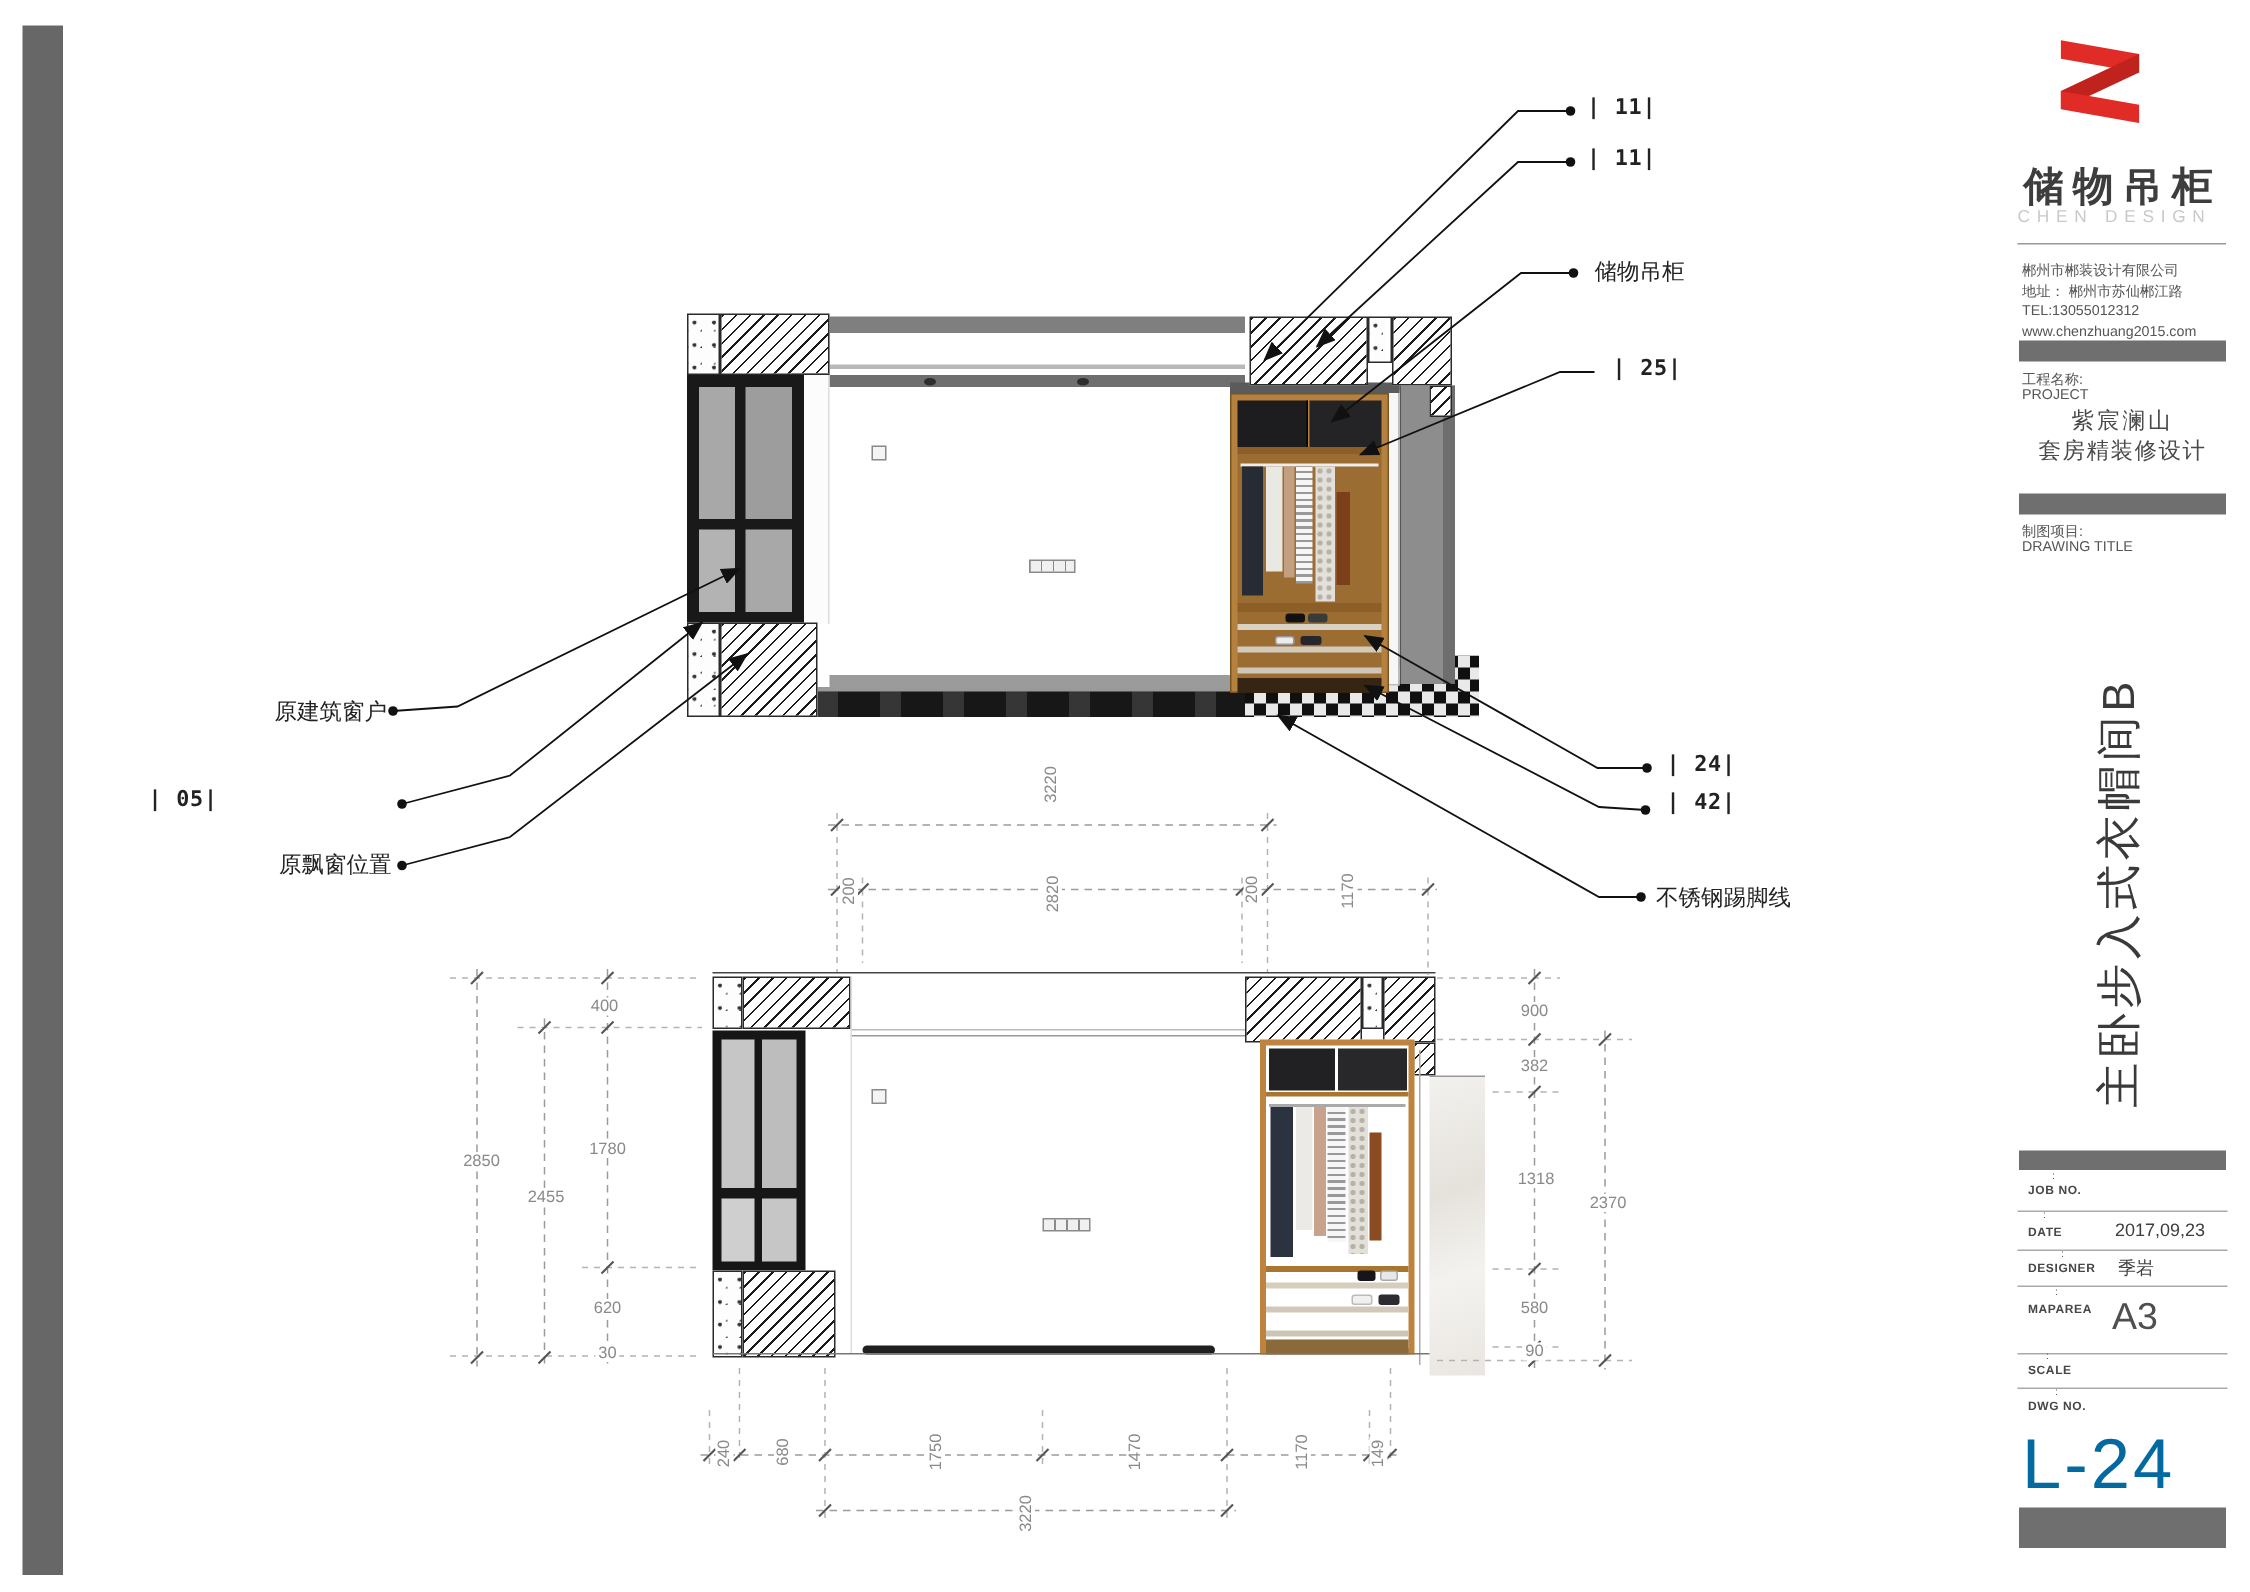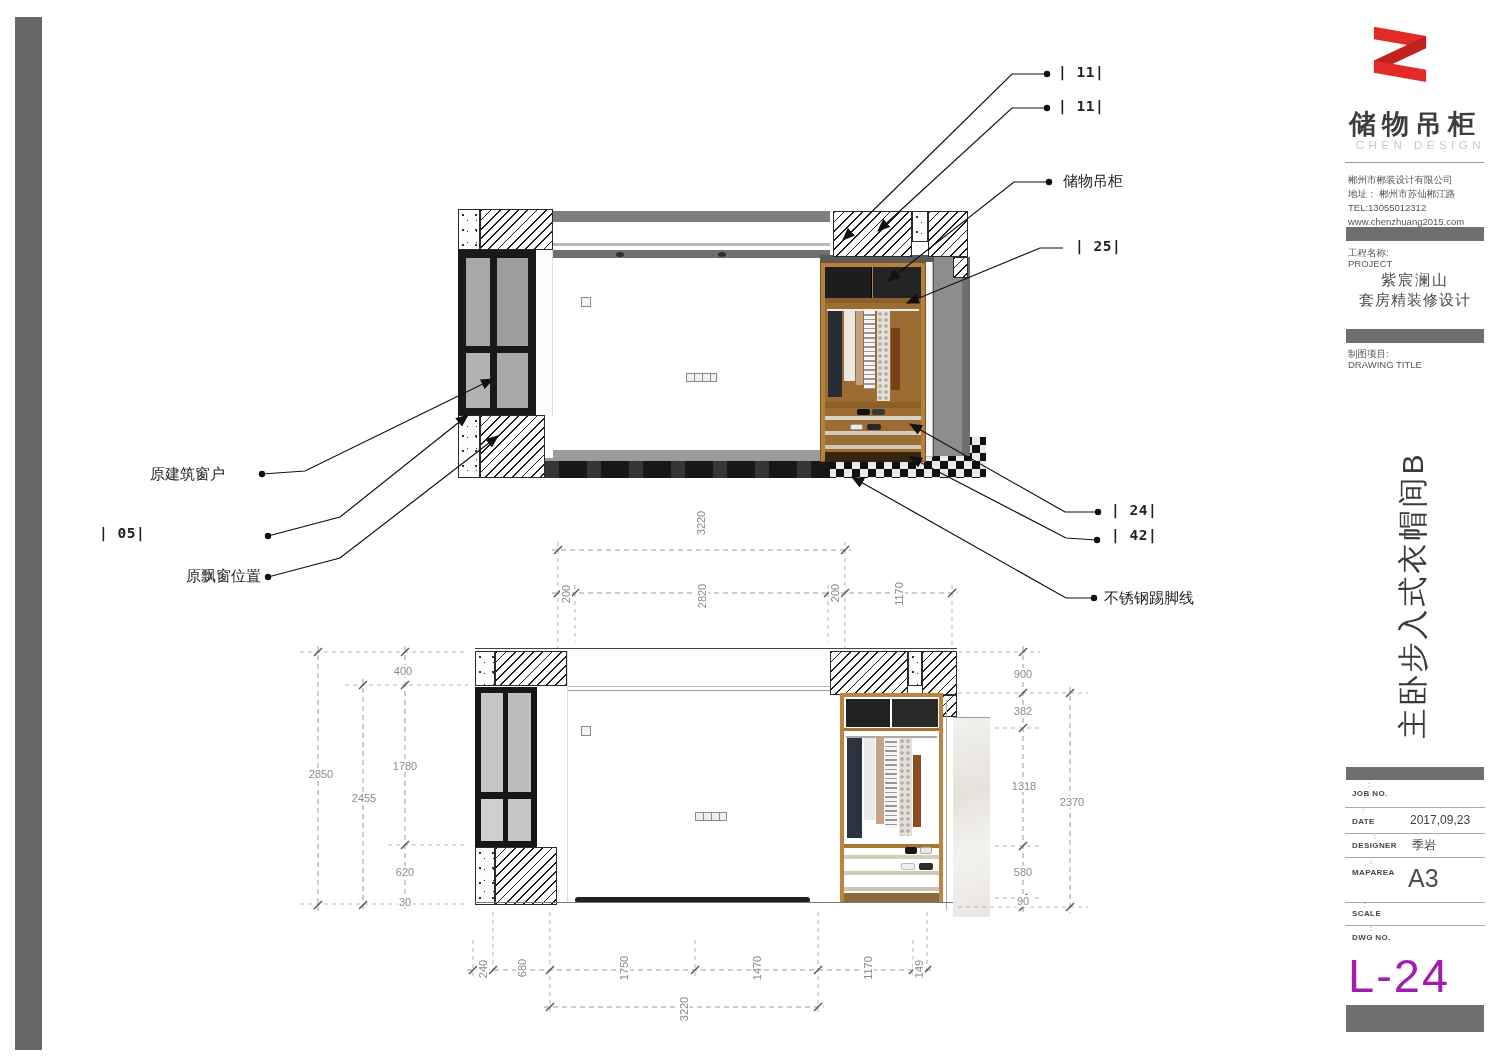--- a/index.html
+++ b/index.html
@@ -236,21 +236,21 @@
   </g>
 </svg>
 
 <div class="co mono" style="left:1058px;top:64px">| 11|</div>
 <div class="co mono" style="left:1058px;top:98px">| 11|</div>
 <div class="co" style="left:1063px;top:172px">储物吊柜</div>
 <div class="co mono" style="left:1075px;top:238px">| 25|</div>
 <div class="co mono" style="left:1111px;top:502px">| 24|</div>
 <div class="co mono" style="left:1111px;top:527px">| 42|</div>
 <div class="co" style="left:1104px;top:589px">不锈钢踢脚线</div>
-<div class="co" style="left:150px;top:465px;width:108px;text-align:left">原建筑窗户</div>
+<div class="co" style="left:150px;top:465px;width:108px;text-align:right">原建筑窗户</div>
 <div class="co mono" style="left:99px;top:525px">| 05|</div>
 <div class="co" style="left:153px;top:567px;width:108px;text-align:right">原飘窗位置</div>
 
 <div class="dim dimr" style="left:701px;top:523px">3220</div>
 <div class="dim dimr" style="left:566px;top:594px">200</div>
 <div class="dim dimr" style="left:702px;top:596px">2820</div>
 <div class="dim dimr" style="left:835px;top:593px">200</div>
 <div class="dim dimr" style="left:899px;top:594px">1170</div>
 <div class="dim" style="left:403px;top:671px">400</div>
 <div class="dim" style="left:321px;top:774px">2850</div>
@@ -272,21 +272,21 @@
 <div class="dim dimr" style="left:919px;top:969px">149</div>
 <div class="dim dimr" style="left:684px;top:1009px">3220</div>
 
 <div>
   <svg class="abs" style="left:1354px;top:6px" width="92" height="100" viewBox="0 0 120 100">
     <polygon points="26,12 94,24 94,40 26,28" fill="#e12b26"></polygon>
     <polygon points="94,24 94,40 26,72 26,56" fill="#c0221e"></polygon>
     <polygon points="26,56 26,72 94,84 94,68" fill="#e12b26"></polygon>
   </svg>
   <div class="abs" style="left:1345px;top:106px;width:140px;text-align:center;font-size:27px;font-weight:700;color:#3d3d3d;letter-spacing:6px">储物吊柜</div>
-  <div class="abs" style="left:1345px;top:139px;width:140px;text-align:right;font-size:11.5px;color:#c9c9c9;letter-spacing:4.5px">CHEN DESIGN</div>
+  <div class="abs" style="left:1345px;top:139px;width:140px;text-align:left;font-size:11.5px;color:#c9c9c9;letter-spacing:4.5px">CHEN DESIGN</div>
   <div class="abs" style="left:1345px;top:162px;width:139px;height:1px;background:#999"></div>
   <div class="tb" style="left:1348px;top:174px">郴州市郴装设计有限公司</div>
   <div class="tb" style="left:1348px;top:188px">地址： 郴州市苏仙郴江路</div>
   <div class="tb" style="left:1348px;top:202px">TEL:13055012312</div>
   <div class="tb" style="left:1348px;top:216px">www.chenzhuang2015.com</div>
   <div class="bar" style="top:227px;height:14px"></div>
   <div class="tb" style="left:1348px;top:247px">工程名称:</div>
   <div class="tb" style="left:1348px;top:258px">PROJECT</div>
   <div class="abs" style="left:1345px;top:271px;width:140px;text-align:center;font-size:15px;color:#4a4a4a;letter-spacing:2px">紫宸澜山</div>
   <div class="abs" style="left:1345px;top:291px;width:140px;text-align:center;font-size:15px;color:#4a4a4a;letter-spacing:1px">套房精装修设计</div>
@@ -315,15 +315,15 @@
   <div class="val" style="left:1408px;top:864px;font-size:25px;color:#4f4f4f">A3</div>
   <div class="sep" style="top:902px"></div>
 
   <div class="tick" style="left:1364px;top:901px">:</div>
   <div class="fld" style="top:909px">SCALE</div>
   <div class="sep" style="top:925px"></div>
 
   <div class="tick" style="left:1370px;top:925px">:</div>
   <div class="fld" style="top:933px">DWG NO.</div>
 
-  <div class="abs" style="left:1348px;top:948px;font-size:47px;color:#a21caf;letter-spacing:2px">L-24</div>
+  <div class="abs" style="left:1348px;top:948px;font-size:47px;color:#0369a1;letter-spacing:2px">L-24</div>
   <div class="bar" style="top:1005px;height:27px"></div>
 </div>
 
 </body></html>

